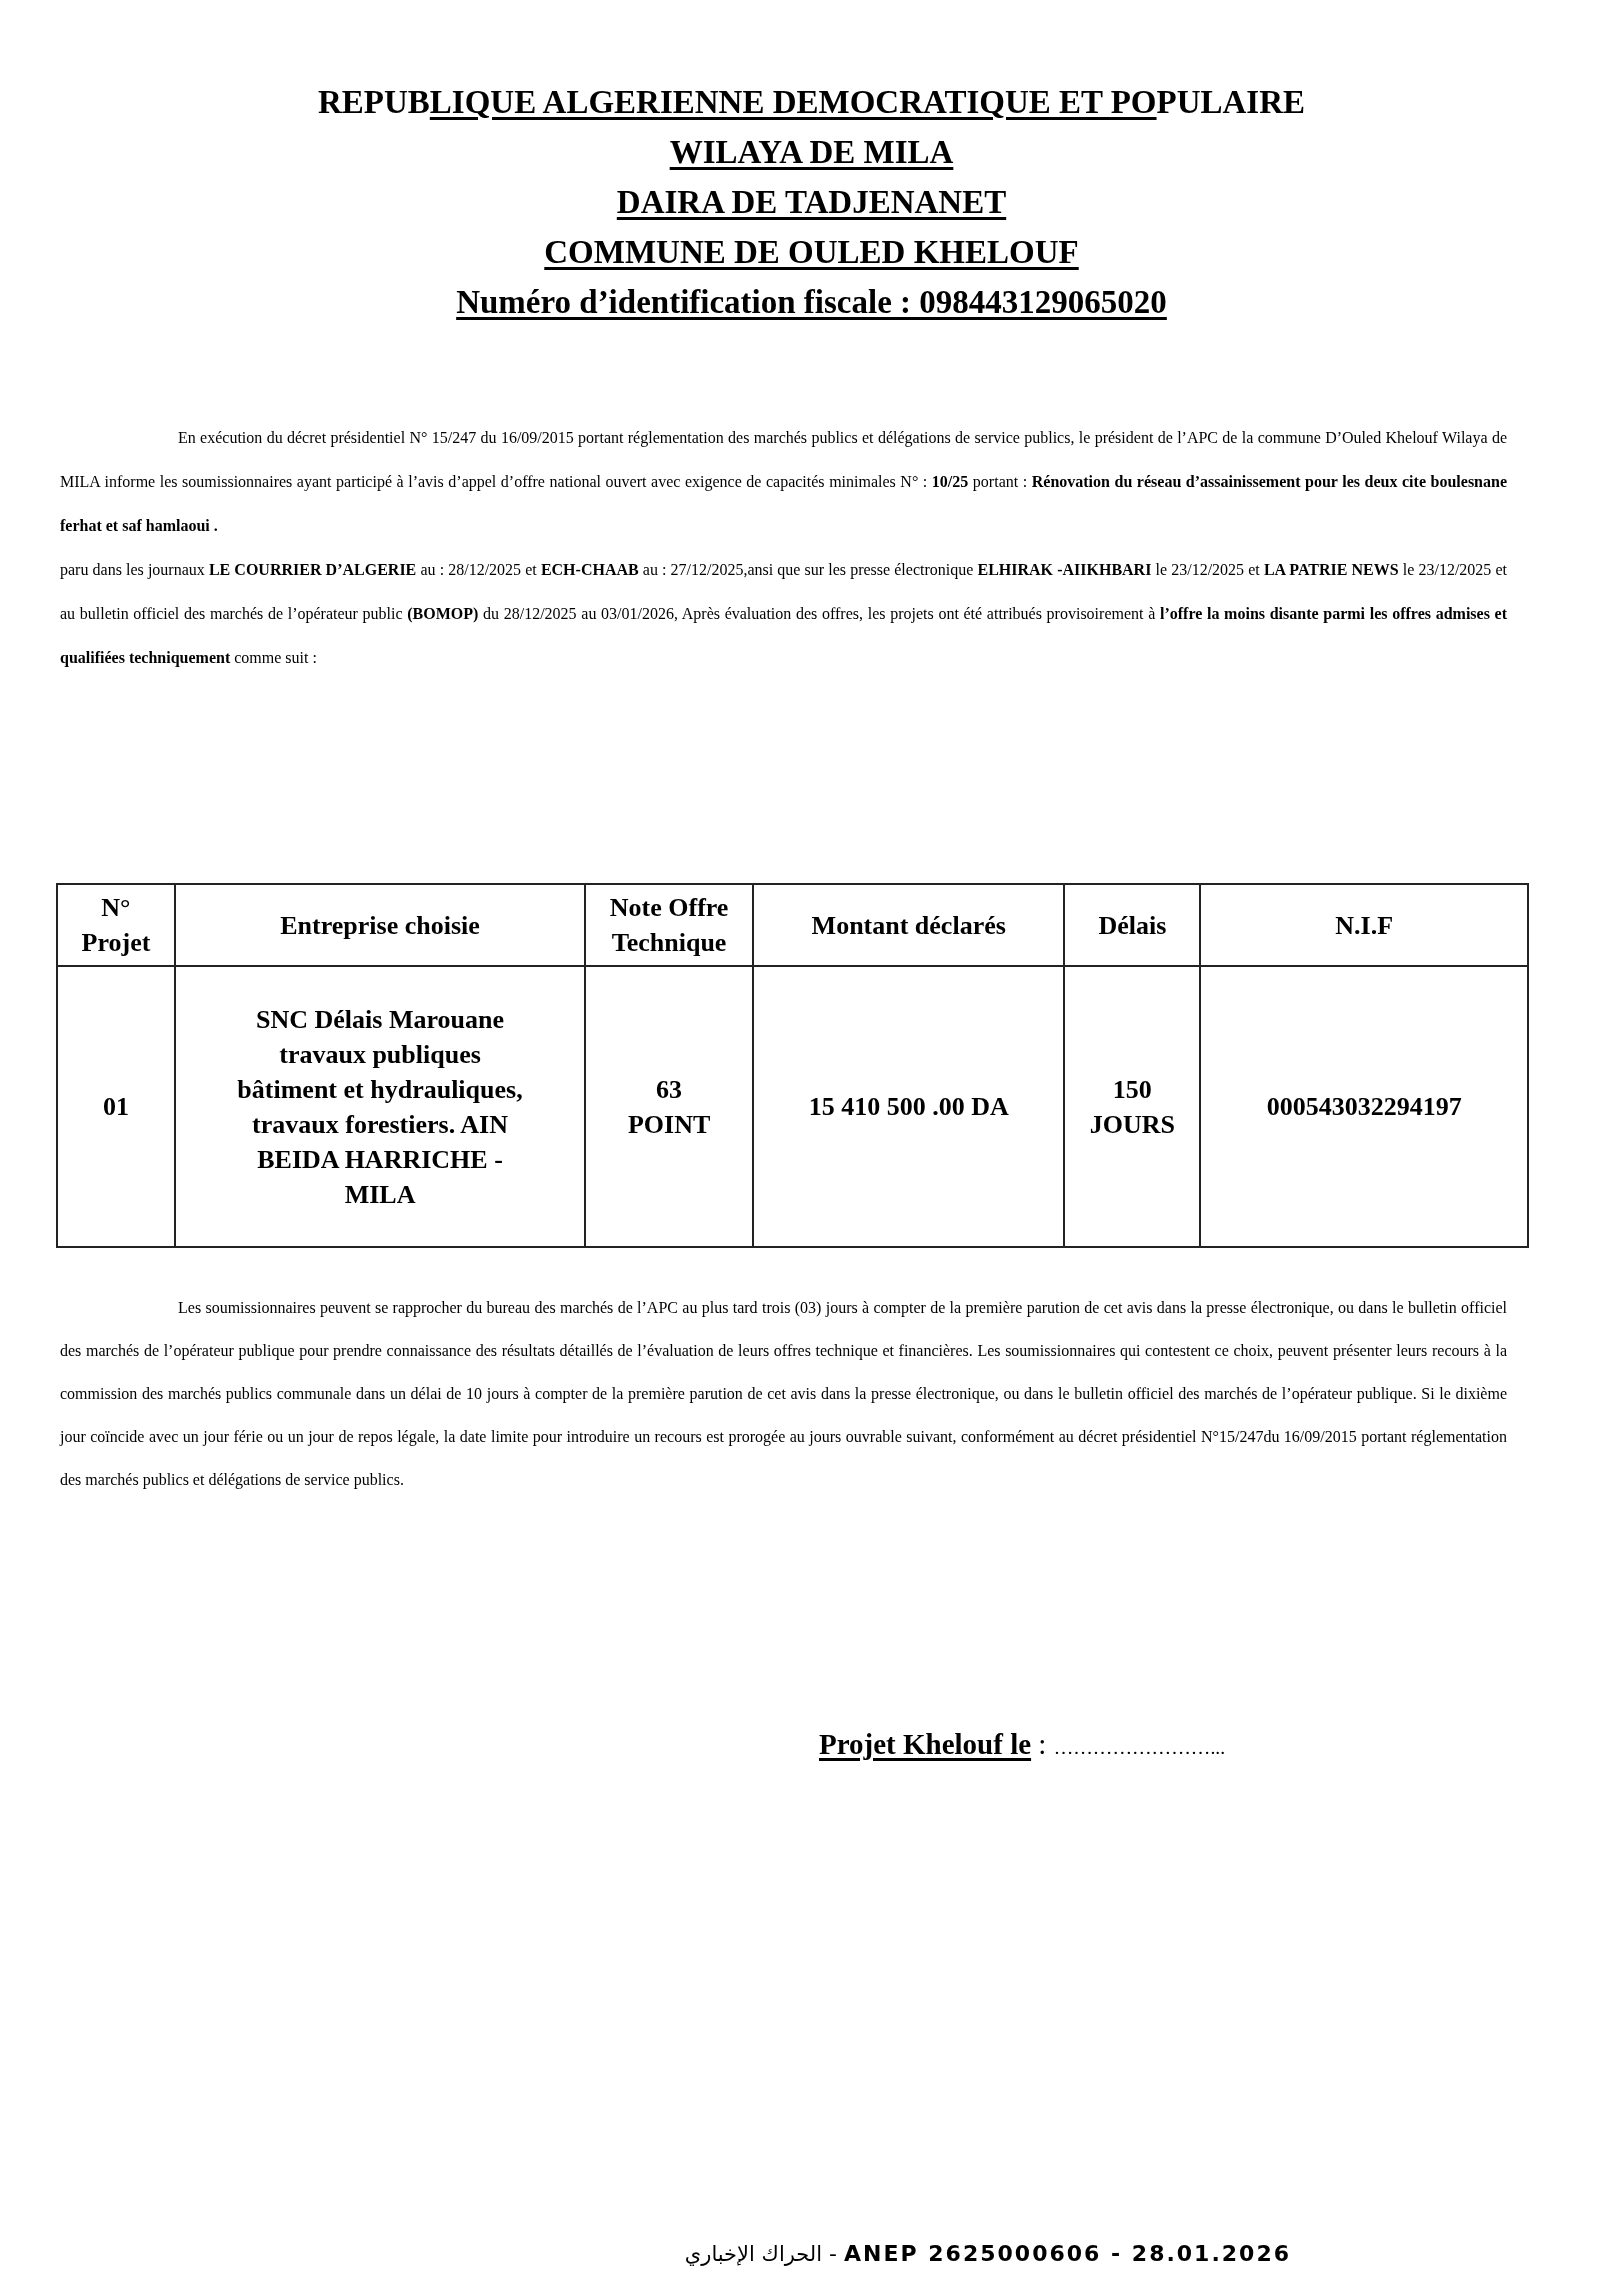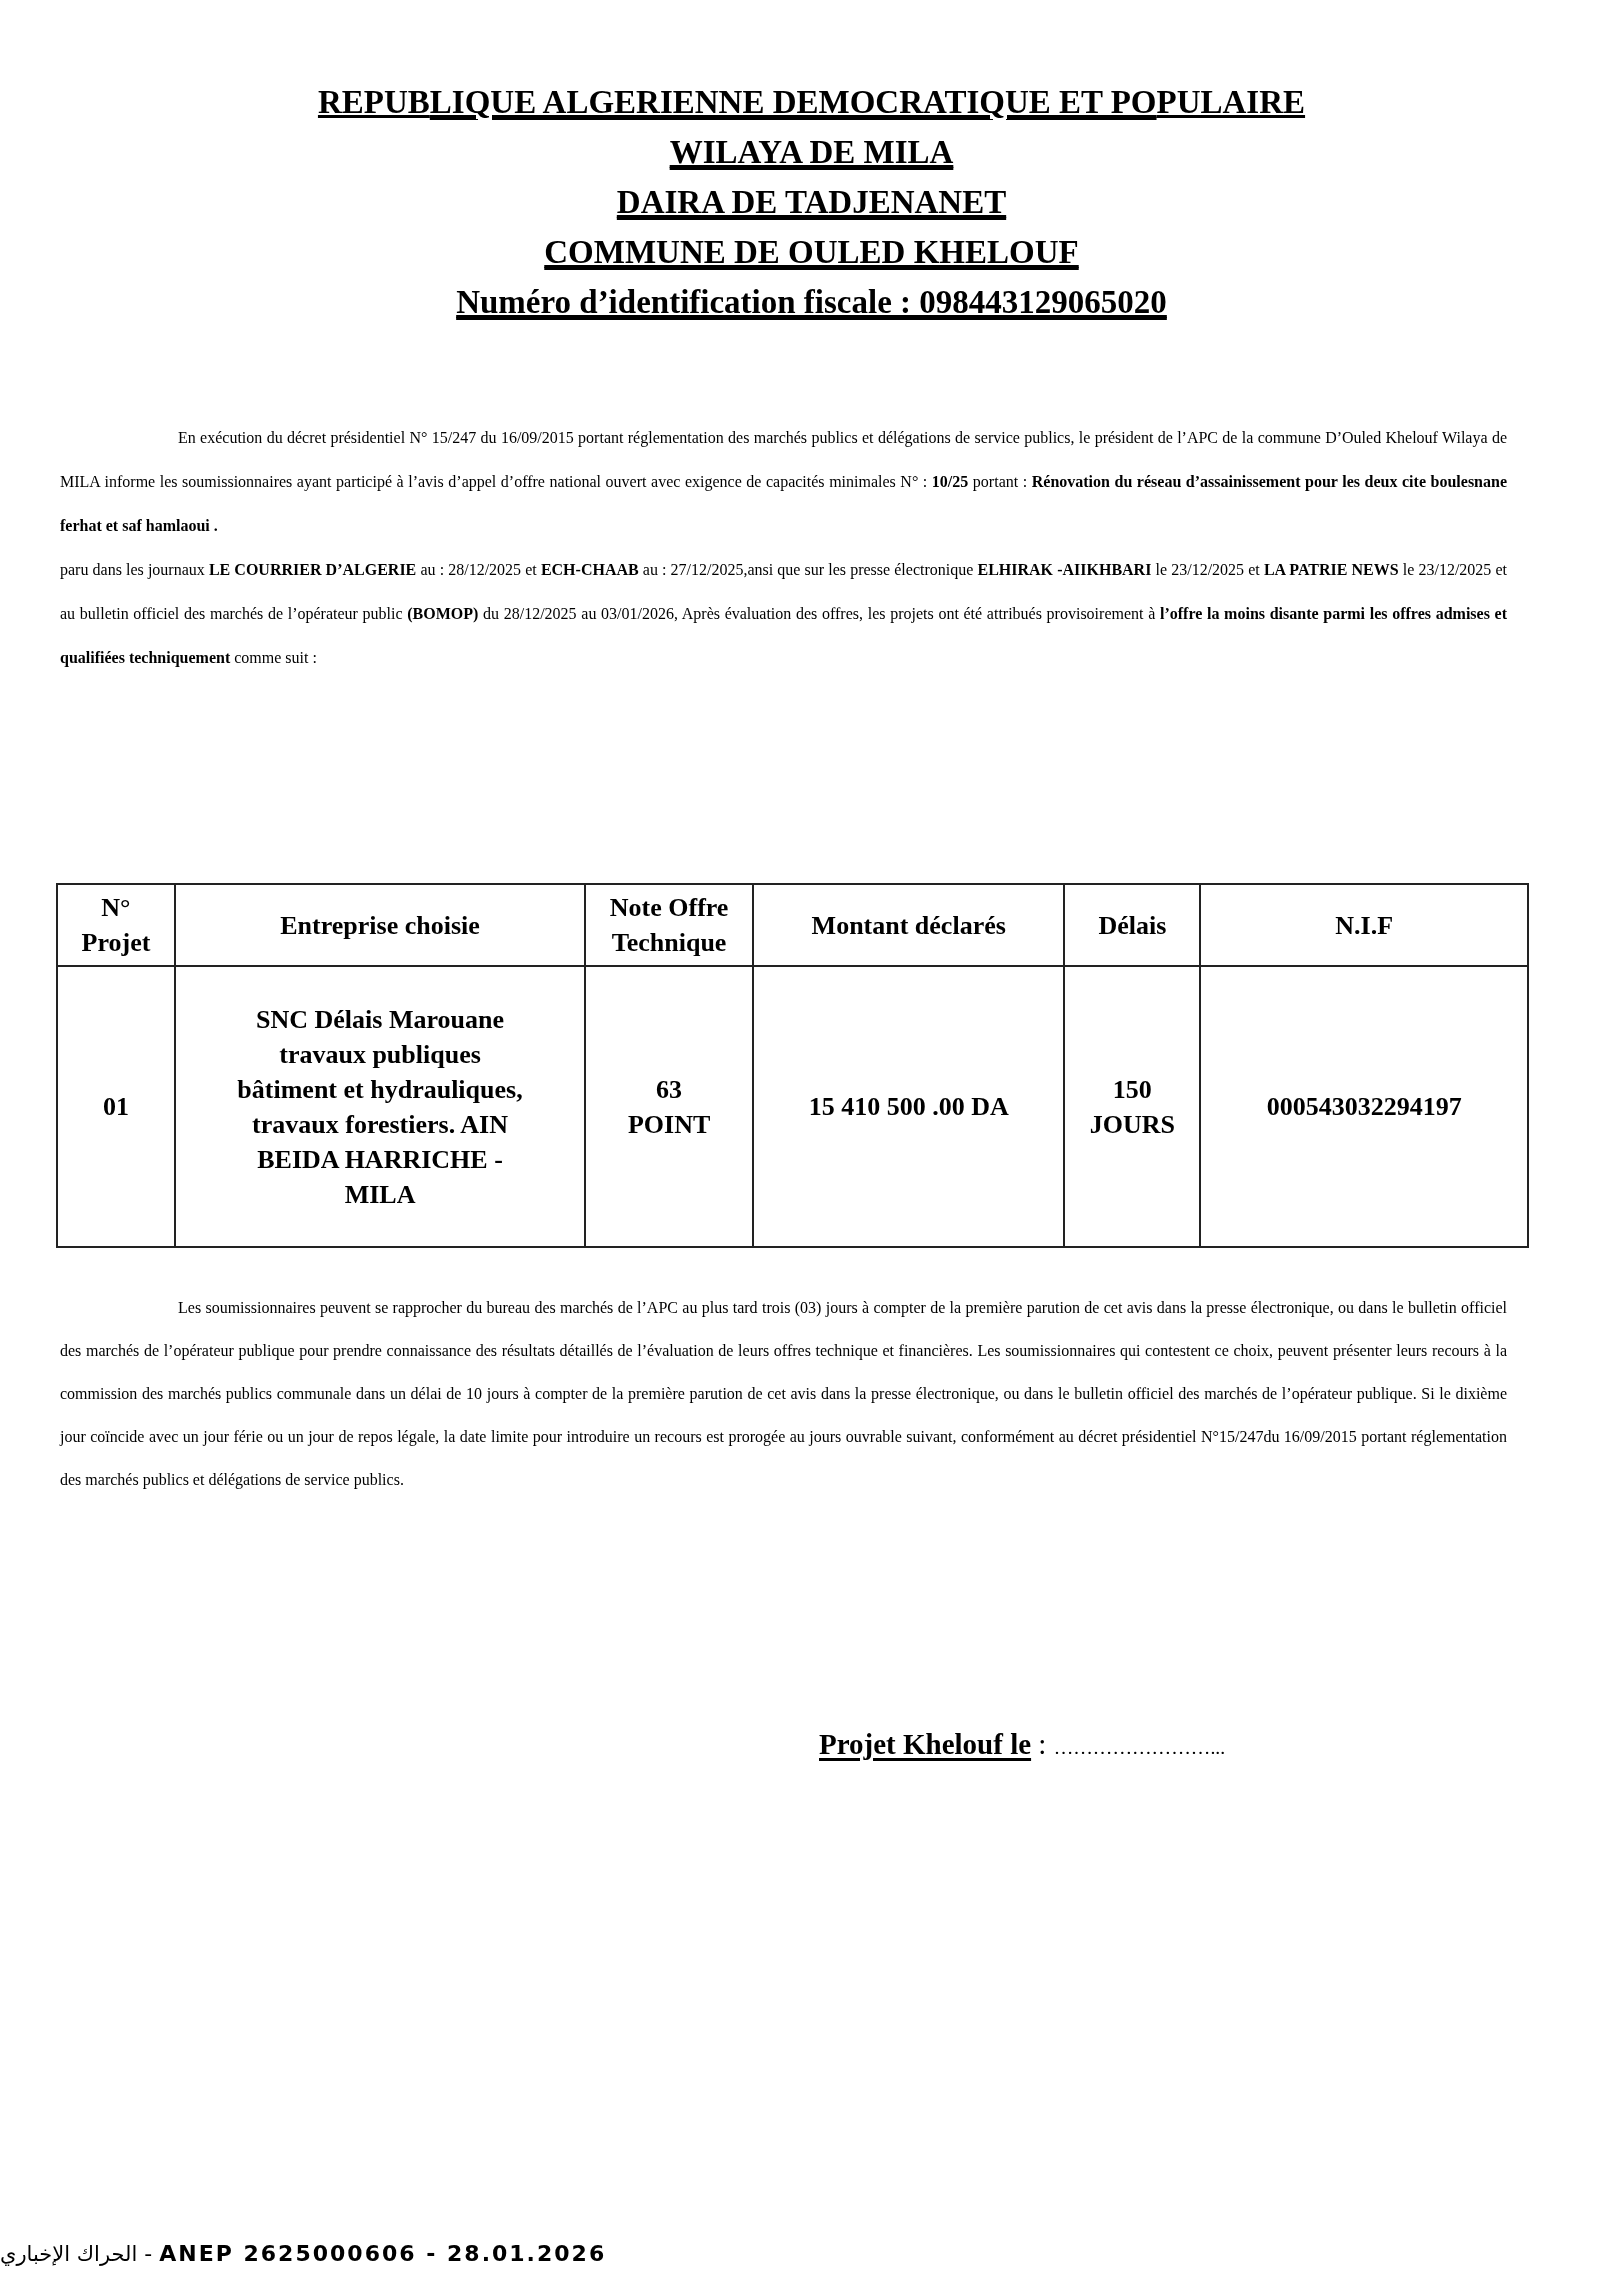--- a/index.html
+++ b/index.html
@@ -1,36 +1,36 @@
 <!DOCTYPE html>
 <html style="font-size:10.5px"><head>
 <meta charset="utf-8">
 <style>
   html, body { margin: 0; padding: 0; background: #ffffff; }
   body { width: 1623px; height: 2295px; position: relative; overflow: hidden;
          font-family: "Liberation Serif", "DejaVu Serif", serif; color: #000; }
-  .header { position: absolute; left: 0; top: 77px; width: 1623px; text-align: center; text-decoration: underline; }
+  .header { position: absolute; left: 0; top: 77px; width: 1623px; text-align: center; }
   .hline { font-weight: bold; font-size: 33px; line-height: 50px; height: 50px; white-space: nowrap; }
   .hline .u { text-decoration: underline; text-decoration-thickness: 2.6px; text-underline-offset: 3.9px; }
   .para { position: absolute; left: 60px; width: 1447px; font-size: 16px; line-height: 44px;
           text-align: justify; }
   .para .indent { display: inline-block; width: 118px; }
   .para b { font-weight: bold; }
   .block { display: block; }
   table.award { position: absolute; left: 56px; top: 883px; width: 1473px; border-collapse: collapse;
                 font-size: 26px; font-weight: bold; }
   table.award th, table.award td { border: 2px solid #222; text-align: center; vertical-align: middle;
                                    padding: 2.6px 6.5px; line-height: 35px; }
   table.award thead tr { height: 82px; }
   table.award tbody tr { height: 281px; }
   .multiline { white-space: pre-line; }
   .sign { position: absolute; left: 819px; top: 1728px; font-size: 29px; white-space: nowrap; }
   .sign .place { font-weight: bold; text-decoration: underline; text-decoration-thickness: 2.6px; text-underline-offset: 3.9px; }
   .sign .dots { font-size: 19.6px; }
-  .footer { position: absolute; left: 0; width: 1291px; top: 2241px; text-align: left;
+  .footer { position: absolute; left: 0; width: 1291px; top: 2241px; text-align: right;
             font-family: "DejaVu Sans", "Liberation Sans", sans-serif; font-size: 22px; }
   .footer .ar { font-weight: normal; font-size: 21px; }
   .footer .anep { font-weight: bold; letter-spacing: 2px; }
 </style>
 </head>
 <body>
 
 <div class="header">
   <div class="hline"><span>REPUB</span><span class="u">LIQUE ALGERIENNE DEMOCRATIQUE ET PO</span><span>PULAIRE</span></div>
   <div class="hline"><span class="u">WILAYA DE MILA</span></div>

